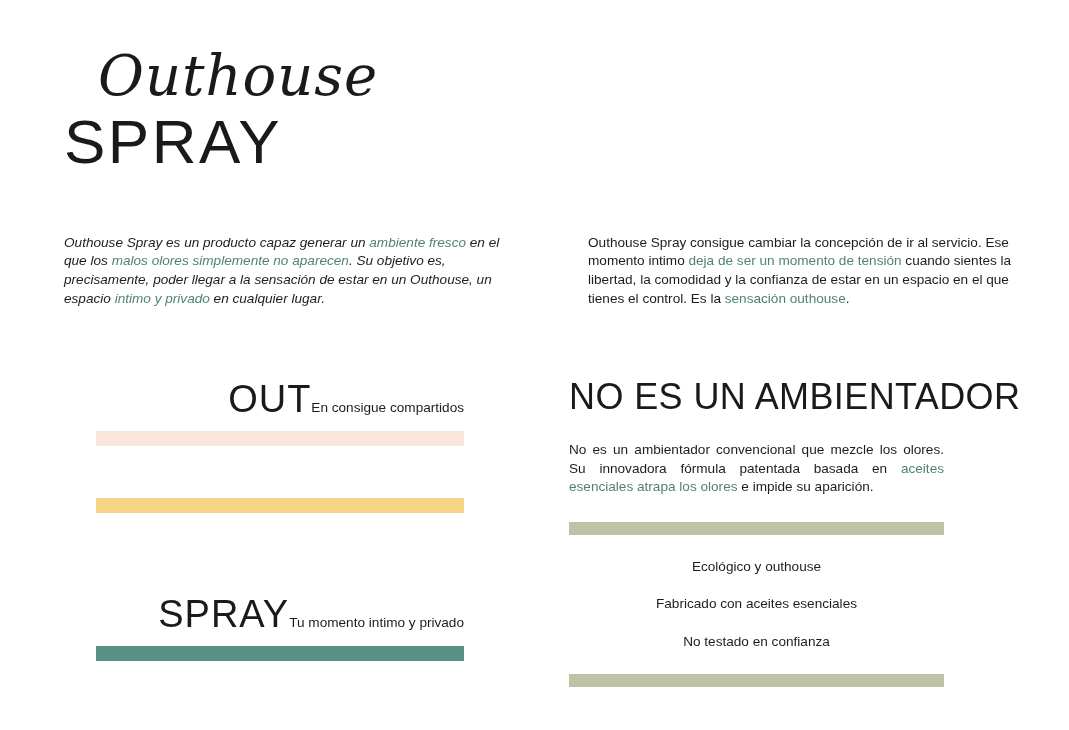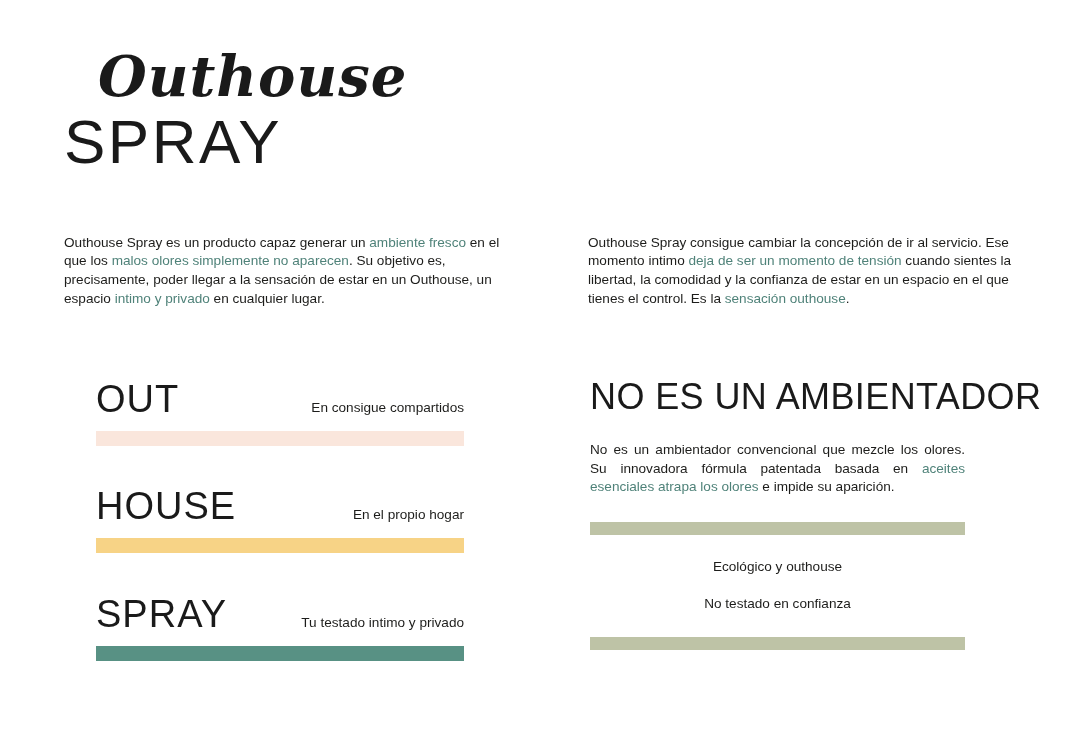--- a/index.html
+++ b/index.html
@@ -27,21 +27,21 @@
   
   .masthead {
     position: absolute;
     left: 64px;
     top: 48px;
     width: 640px;
   }
   .brand-script {
     font-family: "DejaVu Serif", serif;
     font-style: italic;
-    font-weight: 700;
+    font-weight: 400;
     font-size: 56px;
     line-height: 1;
     letter-spacing: 1px;
     color: #1a1a1a;
     margin-left: 34px;
   }
   .brand-spray {
     font-family: "Liberation Sans", sans-serif;
     font-weight: 300;
     font-size: 62px;
@@ -52,35 +52,35 @@
   }
 
   
   .intro {
     position: absolute;
     top: 220px;
     font-size: 13.6px;
     line-height: 1.38;
     color: #1d1d1b;
   }
-  .intro.left  { left: 64px;  width: 436px; }
+  .intro.left  { left: 64px;  width: 436px; font-style: italic; }
   .intro.right { left: 588px; width: 436px; }
 
   .accent { color: #4f8279; }
 
   
   .feature-block {
     position: absolute;
     left: 96px;
     width: 368px;
   }
   .feature-head {
     display: flex;
     align-items: baseline;
-    justify-content: space-between;
+    justify-content: flex-end;
     white-space: nowrap;
   }
   .feature-word {
     font-family: "Liberation Sans", sans-serif;
     font-weight: 300;
     font-size: 38px;
     letter-spacing: 1px;
     line-height: 1.05;
     color: #1a1a1a;
   }
@@ -92,21 +92,21 @@
   }
   .bar {
     height: 15px;
     width: 100%;
     margin-top: 11px;
   }
 
   
   .right-block {
     position: absolute;
-    left: 590px;
+    left: 569px;
     top: 378px;
     width: 375px;
   }
   .right-title {
     font-family: "Liberation Sans", sans-serif;
     font-weight: 300;
     font-size: 36px;
     letter-spacing: 0.4px;
     line-height: 1.08;
     color: #1a1a1a;
@@ -152,45 +152,42 @@
 
   <div class="feature-block" style="top:380px">
     <div class="feature-head">
       <span class="feature-word">OUT</span>
       <span class="feature-sub">En consigue compartidos</span>
     </div>
     <div class="bar" style="background-color: rgb(250, 230, 220);"></div>
   </div>
 
   <div class="feature-block" style="top:487px">
-    <div class="feature-head">
-      <span class="feature-word">HOUSE</span>
-      <span class="feature-sub">En el propio hogar</span>
-    </div>
     <div class="bar" style="background-color: rgb(247, 211, 134);"></div>
   </div>
 
   <div class="feature-block" style="top:595px">
     <div class="feature-head">
       <span class="feature-word">SPRAY</span>
-      <span class="feature-sub">Tu testado intimo y privado</span>
+      <span class="feature-sub">Tu momento intimo y privado</span>
     </div>
     <div class="bar" style="background-color: rgb(88, 145, 132);"></div>
   </div>
 
   <div class="right-block">
     <div class="right-title">NO ES UN AMBIENTADOR</div>
 
     <p class="right-para">
       <span>No es un ambientador convencional que mezcle los olores. Su innovadora fórmula patentada basada en </span><span class="accent" style="color: rgb(79, 130, 121);">aceites esenciales atrapa los olores</span><span> e impide su aparición.</span>
     </p>
 
     <div class="sage-bar" style="margin-top: 25px; background-color: rgb(190, 195, 166);"></div>
 
     <div class="claims">
       <div class="claim" style="margin-top:24px">Ecológico y outhouse</div>
+      <div class="claim" style="margin-top:21px">Fabricado con aceites esenciales</div>
       <div class="claim" style="margin-top:21px">No testado en confianza</div>
     </div>
 
     <div class="sage-bar" style="margin-top: 24px; background-color: rgb(190, 195, 166);"></div>
   </div>
 
 </div>
 
 </body></html>

